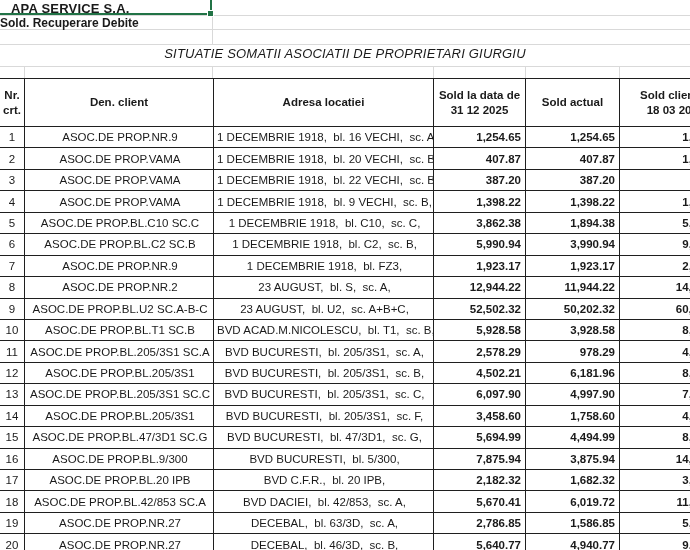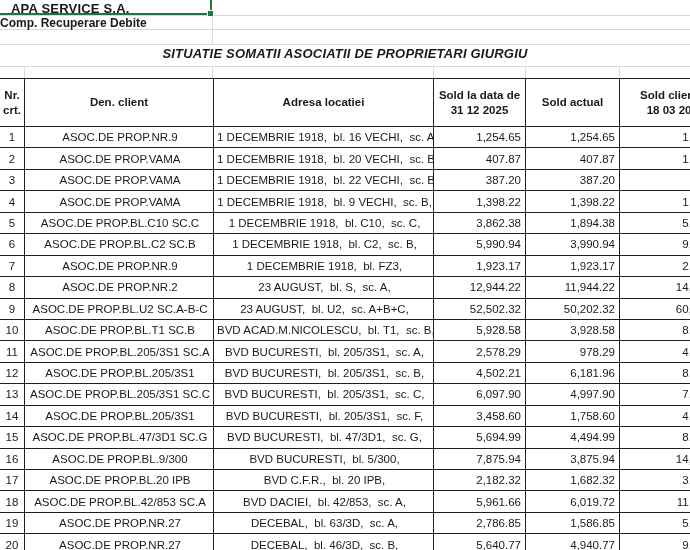--- a/index.html
+++ b/index.html
@@ -27,21 +27,21 @@
 
   .company{
     position:absolute;left:11px;top:1px;font-size:13px;font-weight:bold;
     white-space:pre;letter-spacing:.2px;
   }
   .dept{
     position:absolute;left:0px;top:16px;font-size:12px;font-weight:bold;white-space:pre;
   }
   .title{
     position:absolute;left:0;top:46px;width:690px;text-align:center;
-    font-size:13px;font-weight:bold;font-style:italic;letter-spacing:.2px;white-space:pre;
+    font-size:13px;font-weight:normal;font-style:italic;letter-spacing:.2px;white-space:pre;
   }
 
   table.grid{
     position:absolute;left:-1px;top:78px;width:732px;
     border-collapse:collapse;table-layout:fixed;
   }
   .grid th,.grid td{
     border:1px solid #1f1f1f;overflow:hidden;
     font-size:11.5px;vertical-align:middle;box-sizing:border-box;
   }
@@ -49,21 +49,21 @@
   .grid tbody tr{height:21.45px;}
   .grid th{font-weight:bold;text-align:center;white-space:pre-line;line-height:1.3;padding:0 2px;}
   .c-nr{width:25px;}
   .c-client{width:189px;}
   .c-addr{width:220px;}
   .c-s1{width:92px;}
   .c-s2{width:94px;}
   .c-s3{width:112px;}
   td.nr{text-align:center;}
   td.txt{text-align:center;padding-left:3px;white-space:pre;}
-  td.num{text-align:right;padding-right:4px;white-space:pre;}
+  td.num{text-align:right;padding-right:4px;white-space:pre;font-weight:bold;}
 </style>
 </head>
 <body>
 
 <div class="sheet">
 
   <div class="gl h" style="left:0;top:15px;width:690px;"></div>
   <div class="gl h" style="left:0;top:29px;width:690px;"></div>
   <div class="gl h" style="left:0;top:44px;width:690px;"></div>
   <div class="gl h" style="left:0;top:66px;width:690px;"></div>
@@ -72,21 +72,21 @@
   <div class="gl v" style="left:24px;top:66px;height:12px;"></div>
   <div class="gl v" style="left:433px;top:66px;height:12px;"></div>
   <div class="gl v" style="left:525px;top:66px;height:12px;"></div>
   <div class="gl v" style="left:619px;top:66px;height:12px;"></div>
 
   <div class="selection-box">
     <div class="fill-handle"></div>
   </div>
 
   <div class="company">APA SERVICE S.A.</div>
-  <div class="dept">Comp. Recuperare Debite</div>
+  <div class="dept">Sold. Recuperare Debite</div>
   <div class="title">SITUATIE SOMATII ASOCIATII DE PROPRIETARI GIURGIU</div>
 
   <table class="grid">
     <colgroup>
       <col class="c-nr">
         <col class="c-client">
         <col class="c-addr">
       <col class="c-s1">
         <col class="c-s2">
         <col class="c-s3">
@@ -238,21 +238,21 @@
           <td class="txt">ASOC.DE PROP.BL.20 IPB</td>
           <td class="txt">BVD C.F.R.,  bl. 20 IPB,</td>
           <td class="num">2,182.32</td>
           <td class="num">1,682.32</td>
           <td class="num">3,189.06</td>
         </tr>
         <tr>
           <td class="nr">18</td>
           <td class="txt">ASOC.DE PROP.BL.42/853 SC.A</td>
           <td class="txt">BVD DACIEI,  bl. 42/853,  sc. A,</td>
-          <td class="num">5,961.66</td>
+          <td class="num">5,670.41</td>
           <td class="num">6,019.72</td>
           <td class="num">11,642.98</td>
         </tr>
         <tr>
           <td class="nr">19</td>
           <td class="txt">ASOC.DE PROP.NR.27</td>
           <td class="txt">DECEBAL,  bl. 63/3D,  sc. A,</td>
           <td class="num">2,786.85</td>
           <td class="num">1,586.85</td>
           <td class="num">5,870.47</td>

